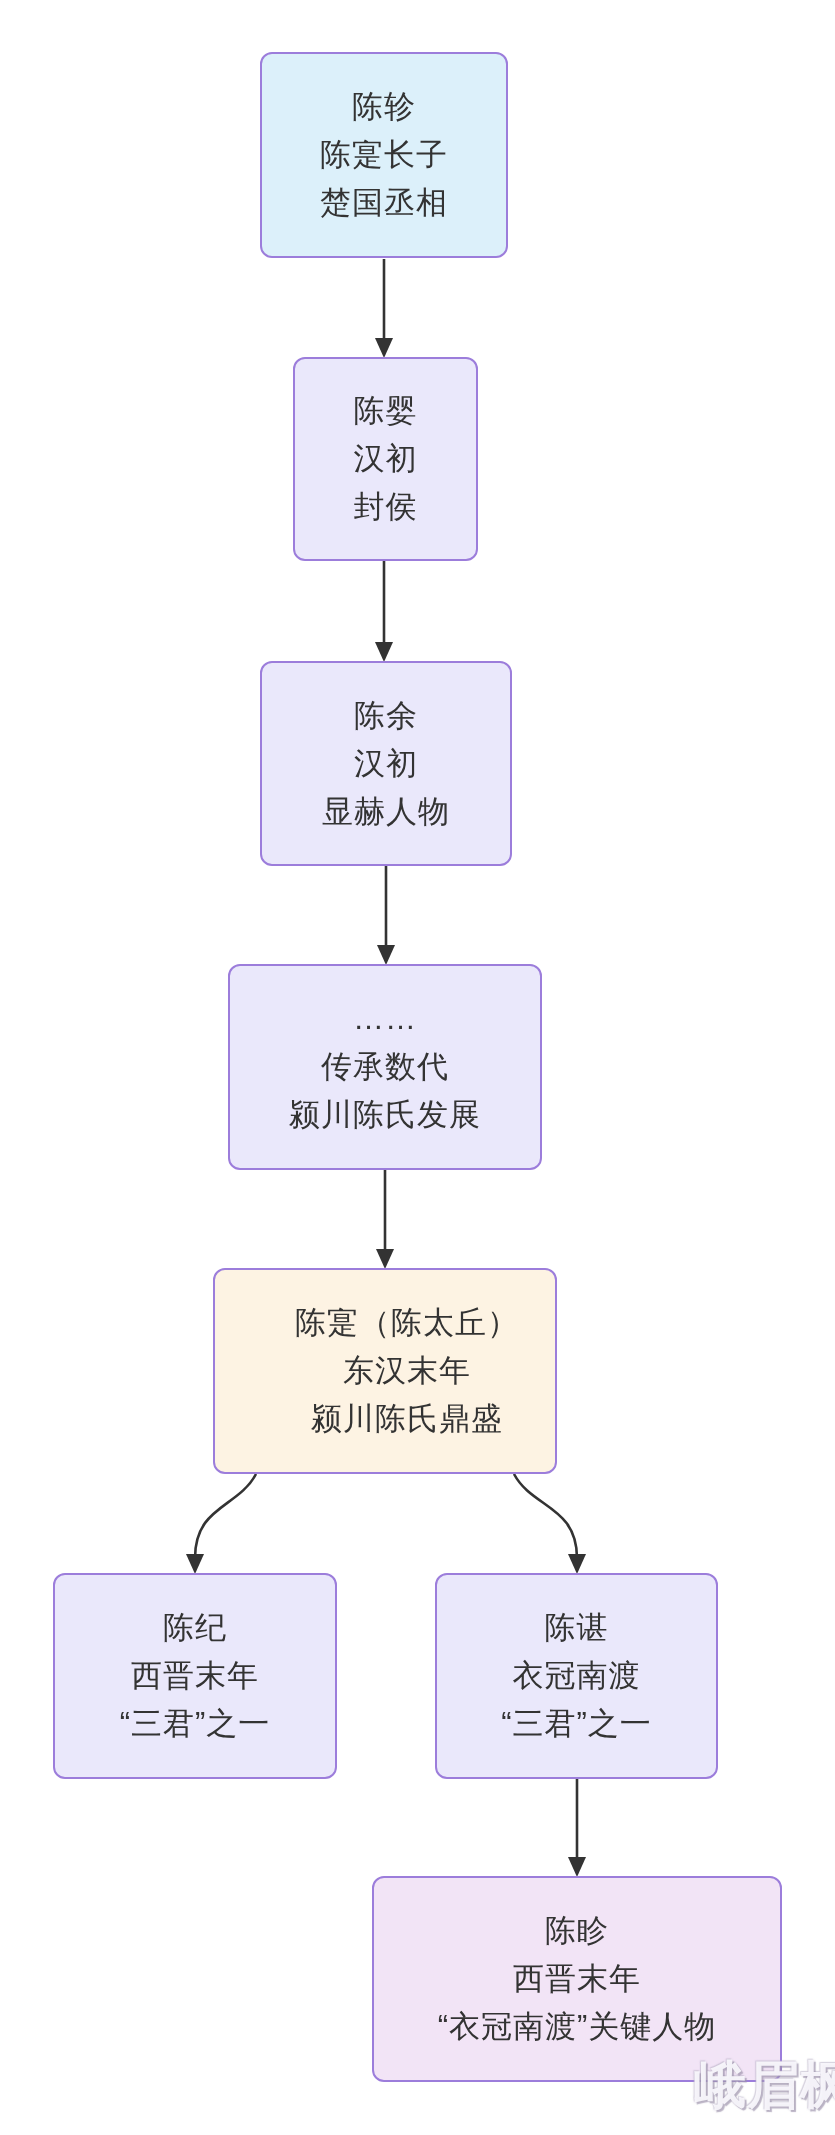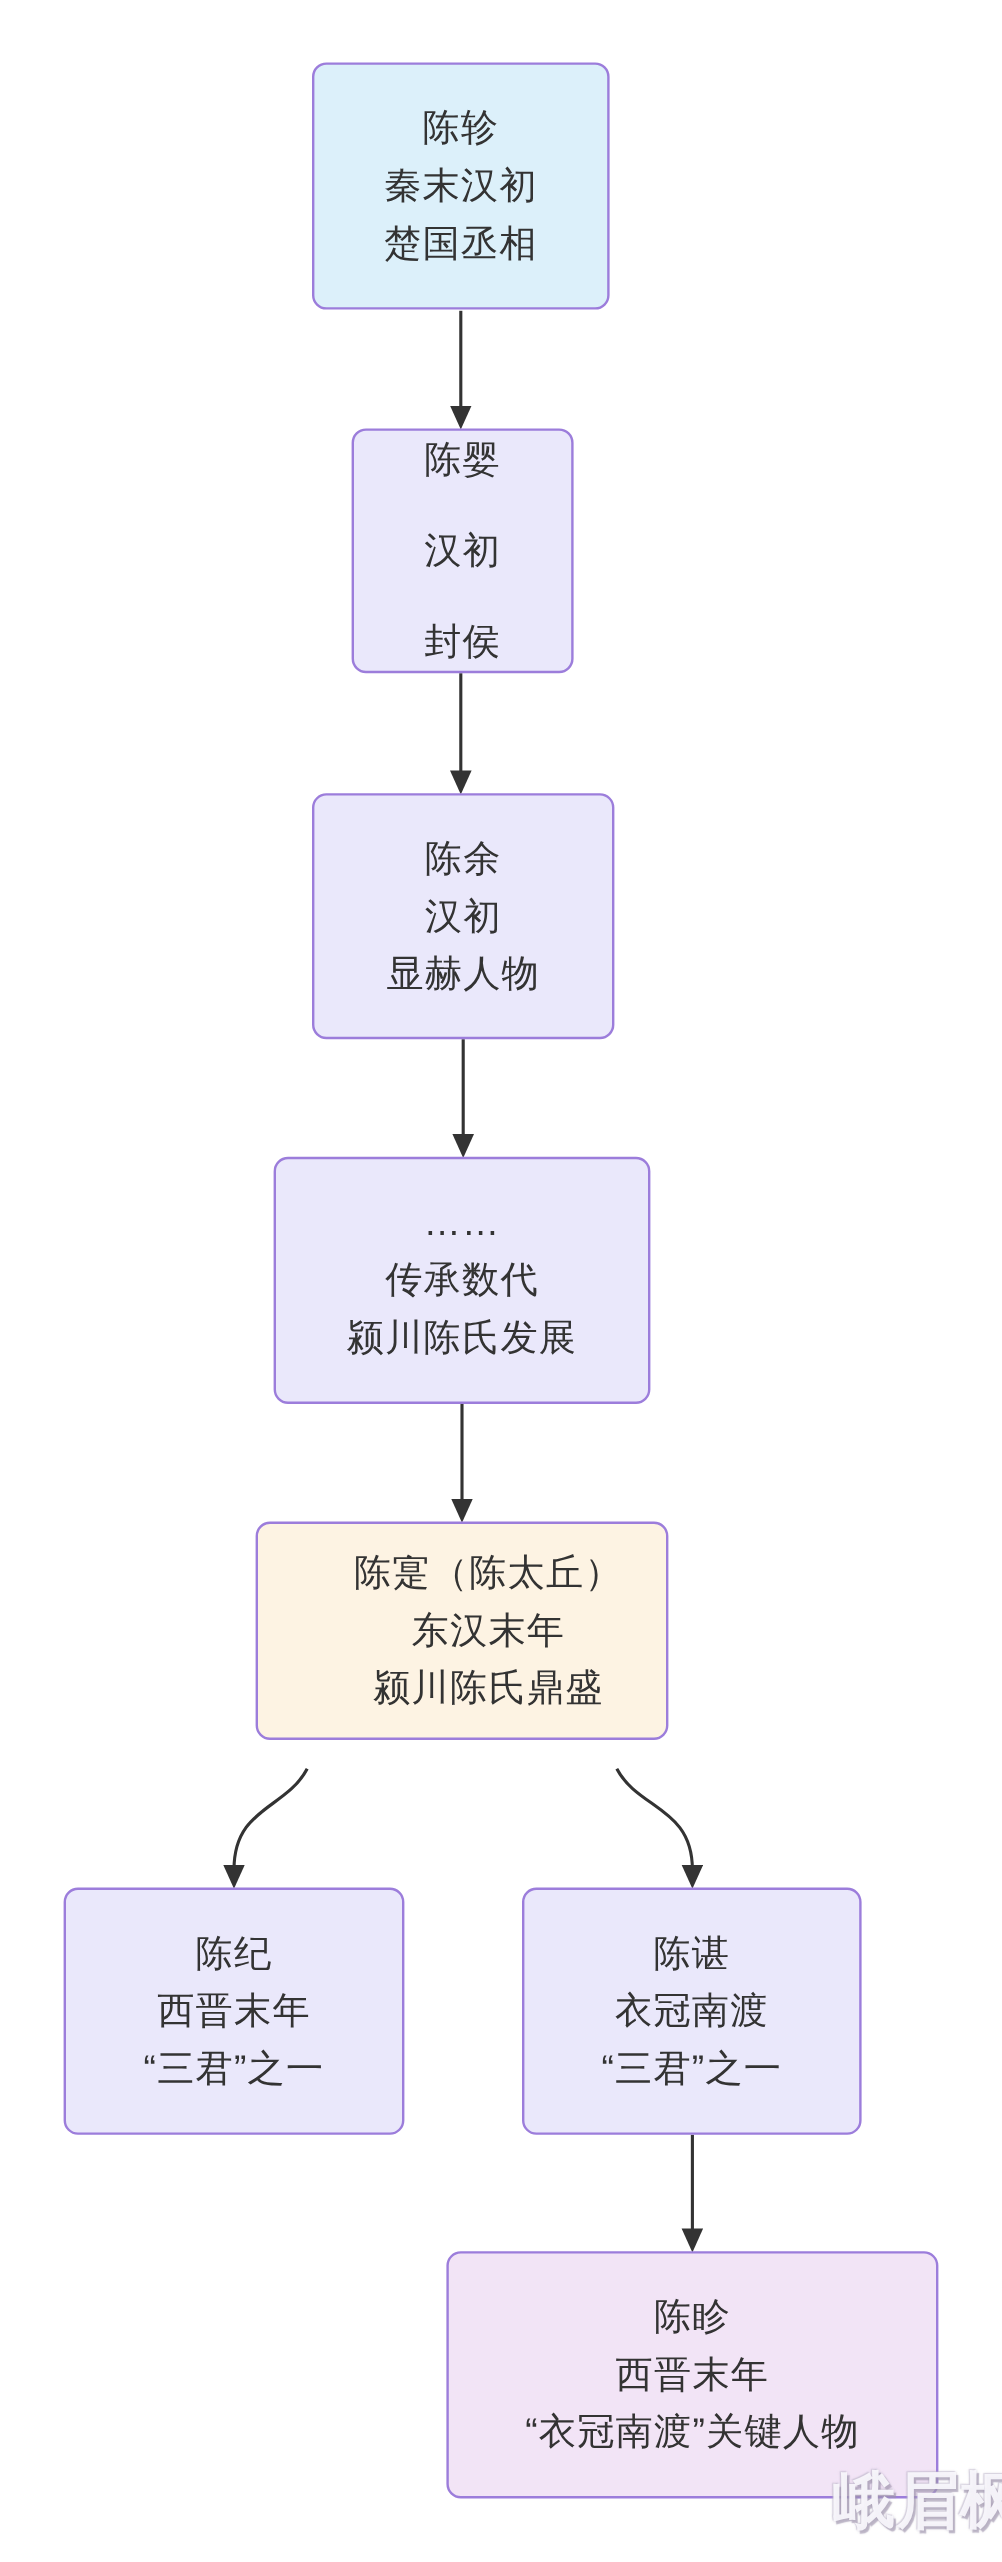--- a/index.html
+++ b/index.html
@@ -30,21 +30,21 @@
     color: #333333;
     font-size: 31px;
     line-height: 48px;
     letter-spacing: 1px;
   }
   
   .n0 { left: 260px; top:   52px; width: 248px; height: 206px; }
   .n1 { left: 293px; top:  357px; width: 185px; height: 204px; }
   .n2 { left: 260px; top:  661px; width: 252px; height: 205px; }
   .n3 { left: 228px; top:  964px; width: 314px; height: 206px; }
-  .n4 { left: 213px; top: 1268px; width: 344px; height: 182px; padding-left: 44px; }
+  .n4 { left: 213px; top: 1268px; width: 344px; height: 206px; padding-left: 44px; }
   .n5 { left:  53px; top: 1573px; width: 284px; height: 206px; }
   .n6 { left: 435px; top: 1573px; width: 283px; height: 206px; }
   .n7 { left: 372px; top: 1876px; width: 410px; height: 206px; }
   .watermark {
     position: absolute;
     left: 694px;
     top: 2062px;
     font-size: 52px;
     line-height: 46px;
     font-weight: 700;
@@ -73,25 +73,25 @@
     <path class="edge" d="M384 561 L384 646" marker-end="url(#ah)"></path>
     <path class="edge" d="M386 866 L386 949" marker-end="url(#ah)"></path>
     <path class="edge" d="M385 1170 L385 1253" marker-end="url(#ah)"></path>
     <path class="edge" d="M256 1474 C238 1508 195 1506 195 1558" marker-end="url(#ah)"></path>
     <path class="edge" d="M514 1474 C532 1508 577 1506 577 1558" marker-end="url(#ah)"></path>
     <path class="edge" d="M577 1779 L577 1861" marker-end="url(#ah)"></path>
   </svg>
 
   <div class="node n0" style="background: rgb(220, 240, 250); border-color: rgb(156, 125, 219);">
     <div>陈轸</div>
-    <div>秦末汉初</div>
+    <div>陈寔长子</div>
     <div>楚国丞相</div>
   </div>
 
-  <div class="node n1" style="background: rgb(234, 232, 251); border-color: rgb(156, 125, 219); gap: 28px;">
+  <div class="node n1" style="background: rgb(234, 232, 251); border-color: rgb(156, 125, 219);">
     <div>陈婴</div>
     <div>汉初</div>
     <div>封侯</div>
   </div>
 
   <div class="node n2" style="background: rgb(234, 232, 251); border-color: rgb(156, 125, 219);">
     <div>陈余</div>
     <div>汉初</div>
     <div>显赫人物</div>
   </div>

